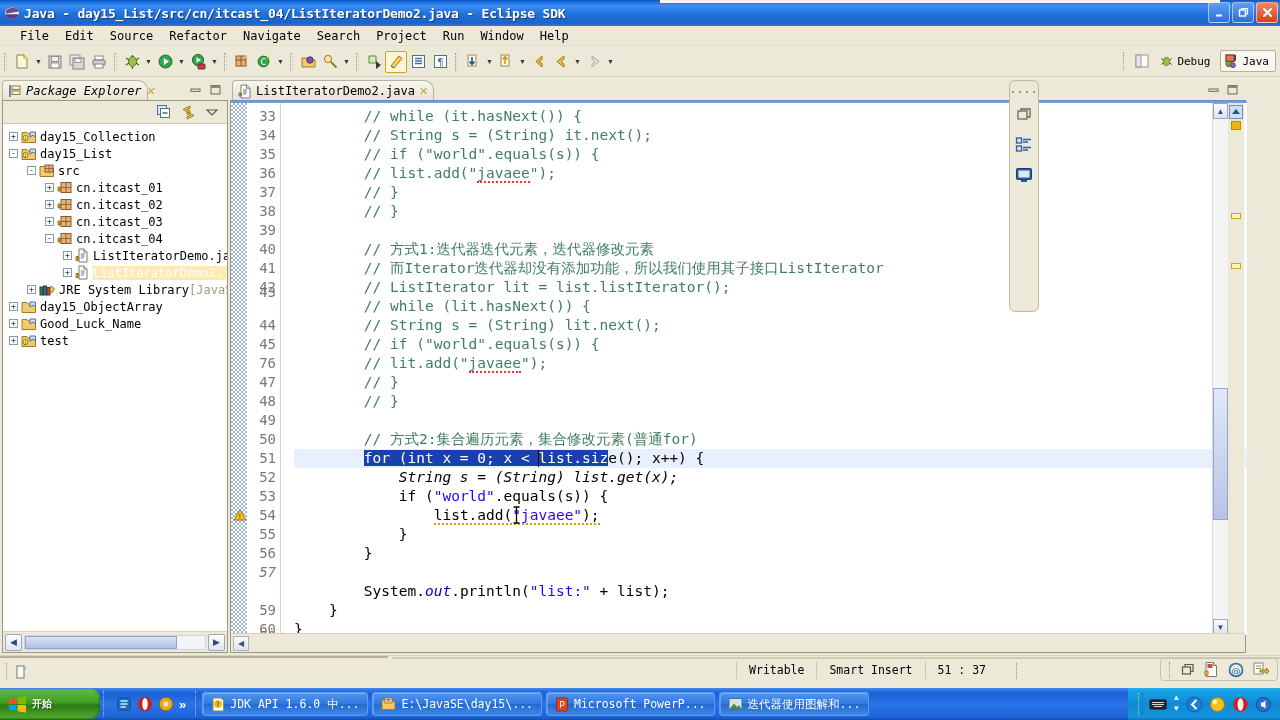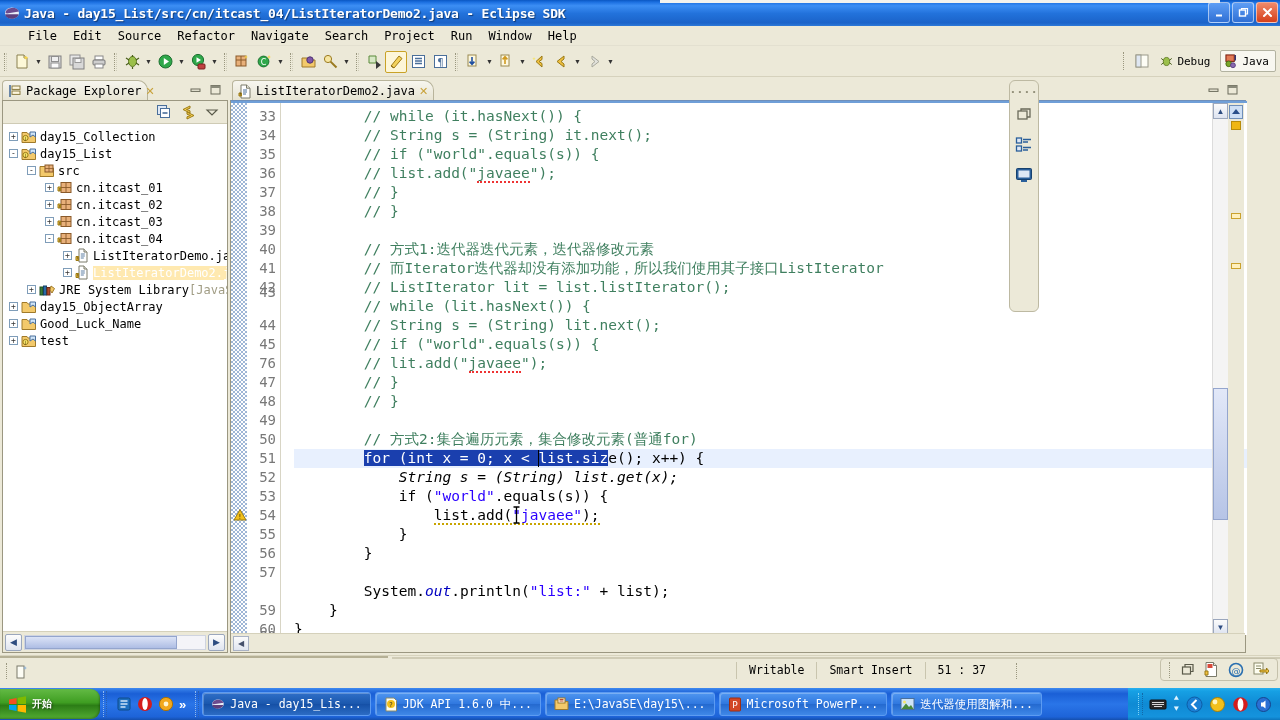--- a/index.html
+++ b/index.html
@@ -35,21 +35,21 @@
     border-radius: 3px; display: flex; align-items: center; justify-content: center;
     background: linear-gradient(to bottom, #5e9ef5, #2f6fd4);
     color: #fff; font-size: 11px; font-weight: bold;
   }
   .win-btn.close { background: linear-gradient(to bottom, #f08a6a, #d5401b); }
   .topstrip { position:absolute; left:660px; top:0; width:560px; height:3px; background:#f4f3ee; }
 
   
   .menubar {
     position: absolute; left: 0; top: 26px; width: 1280px; height: 20px;
-    background: #ece9d8; display: flex; align-items: center; padding-left: 20px;
+    background: #ece9d8; display: flex; align-items: center; padding-left: 12px;
     border-bottom: 1px solid #e3e0d0;
   }
   .menuitem {
     font-family: "DejaVu Sans Mono", monospace;
     font-size: 12px; color: #000; padding: 1px 8px; white-space: nowrap;
   }
 
   
   .toolbar {
     position: absolute; left: 0; top: 47px; width: 1280px; height: 30px;
@@ -433,21 +433,21 @@
             <path d="M12 2 v6" stroke="#2a2a6a" stroke-width="1.4"></path>
           </svg>
         </span>
         <span>Java</span>
       </div>
     </div>
   </div>
 
   <div class="pkgview">
     <div class="viewtab-row">
-      <div class="viewtab" style="width: 146px;">
+      <div class="viewtab" style="width: 146px; font-style: italic;">
         <span>
           <svg width="14" height="14" viewBox="0 0 14 14">
             <path d="M2 1 V13" stroke="#4a6f9a" stroke-width="1.6"></path>
             <rect x="4" y="2" width="8" height="3.4" fill="#fdf6dd" stroke="#8a7a40"></rect>
             <rect x="4" y="7" width="8" height="3.4" fill="#fdf6dd" stroke="#8a7a40"></rect>
           </svg>
         </span>
         <span class="lbl">Package Explorer</span>
         <span style="color:#c8a23a;font-size:11px;">✕</span>
       </div>
@@ -712,21 +712,21 @@
             <div class="ln" style="top: 270px;">47</div>
             <div class="ln" style="top: 289px;">48</div>
             <div class="ln" style="top: 308px;">49</div>
             <div class="ln" style="top: 327px;">50</div>
             <div class="ln" style="top: 346px;">51</div>
             <div class="ln" style="top: 365px;">52</div>
             <div class="ln" style="top: 384px;">53</div>
             <div class="ln" style="top: 403px;">54</div>
             <div class="ln" style="top: 422px;">55</div>
             <div class="ln" style="top: 441px;">56</div>
-            <div class="ln" style="top: 460px;">57</div>
+            <div class="ln" style="top: 460px; font-style: italic;">57</div>
             <div class="ln" style="top: 479px; margin-top: 45px;">58</div>
             <div class="ln" style="top: 498px;">59</div>
             <div class="ln" style="top: 517px;">60</div>
           </div>
         <div class="foldbar"></div>
         <div class="codelines">
             <div class="cl" style="top: 4px;">        <span class="com">// while (it.hasNext()) {</span></div>
             <div class="cl" style="top: 23px;">        <span class="com">// String s = (String) it.next();</span></div>
             <div class="cl" style="top: 42px;">        <span class="com">// if ("world".equals(s)) {</span></div>
             <div class="cl" style="top: 61px;">        <span class="com">// list.add("<span class="sq-red">javaee</span>");</span></div>
@@ -891,30 +891,20 @@
         <svg width="16" height="16" viewBox="0 0 16 16">
           <circle cx="8" cy="8" r="6.6" fill="#f2a81c" stroke="#a8700a"></circle>
           <circle cx="8" cy="8" r="2.4" fill="#fff5d0"></circle>
         </svg>
       </span>
       <span style="color:#fff;font-size:13px;font-weight:bold;">»</span>
     </div>
     <div class="tb-sep"></div>
 
     <div style="display:flex;align-items:center;">
-      <div class="taskitem" style="background:linear-gradient(to bottom,#2f6fc8,#1a57ad 50%,#1550a6 51%,#2c6cc4);">
-        <span>
-          <svg width="14" height="14" viewBox="0 0 16 16">
-            <ellipse cx="8" cy="8" rx="6.6" ry="5.2" fill="#e8eef8"></ellipse>
-            <path d="M1.6 8 A6.6 5.2 0 0 1 14.4 6.6 L3 8.4 Z" fill="#6b4b8f"></path>
-            <path d="M1.4 9.2 L14 9.2 A6.6 5.2 0 0 1 2.2 11.2 Z" fill="#5c3f7d"></path>
-          </svg>
-        </span>
-        <span>Java - day15_Lis...</span>
-      </div>
       <div class="taskitem">
         <span>
           <svg width="14" height="15" viewBox="0 0 14 15">
             <path d="M2 1 h8 l2.5 2.5 V14 H2 Z" fill="#fdfdf0" stroke="#8a8a6a"></path>
             <circle cx="7" cy="7" r="4" fill="#f2c01c"></circle>
             <text x="7" y="10" font-size="6.5" fill="#2a2a2a" text-anchor="middle" font-family="DejaVu Sans, sans-serif">?</text>
           </svg>
         </span>
         <span>JDK API 1.6.0 中...</span>
       </div>

